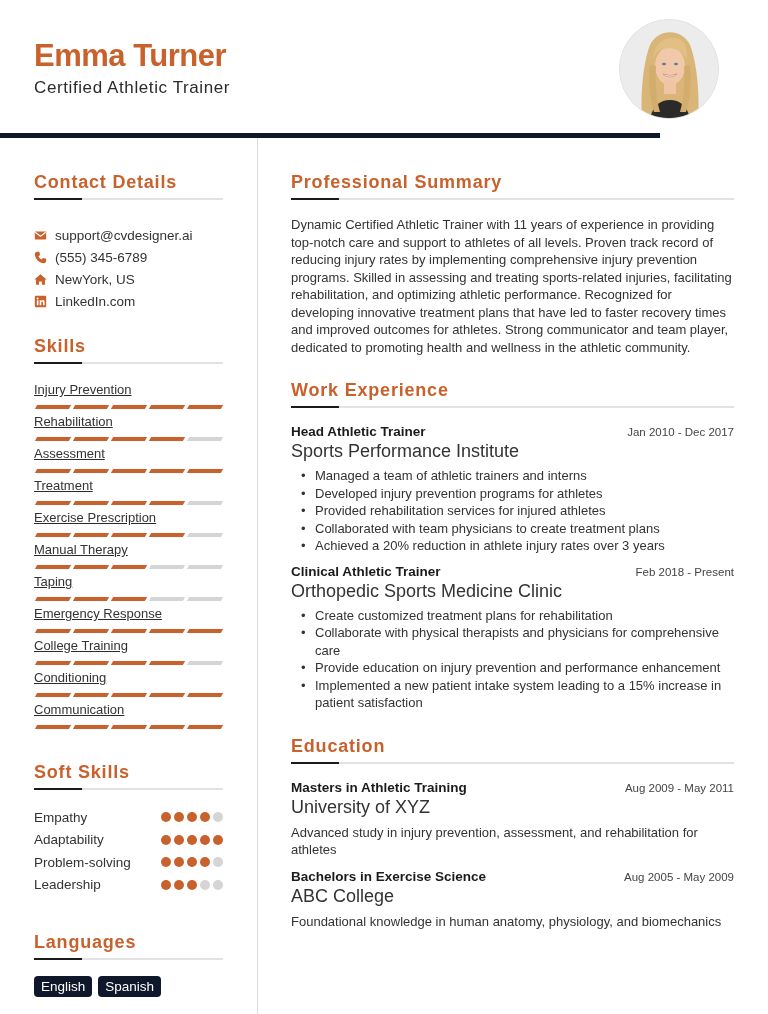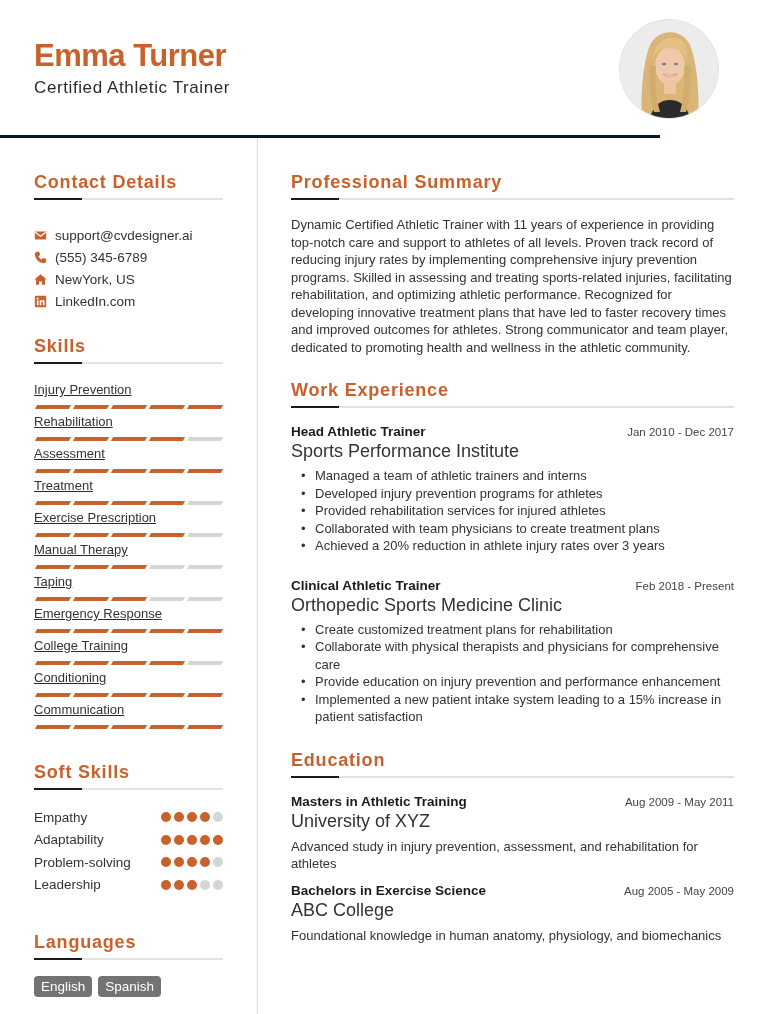--- a/index.html
+++ b/index.html
@@ -1,19 +1,19 @@
 <!DOCTYPE html>
 <html><head>
 <meta charset="utf-8">
 <style>
   * { box-sizing: border-box; margin: 0; padding: 0; }
   html, body { width: 768px; height: 1014px; background: #ffffff; overflow: hidden; }
   body { font-family: "Liberation Sans", "DejaVu Sans", sans-serif; color: #2b2b2b; position: relative; }
 
-  .header { position: absolute; left: 0; top: 0; width: 660px; height: 138px; border-bottom: 3px solid #0f172a; }
+  .header { position: absolute; left: 0; top: 0; width: 660px; height: 138px; border-bottom: 5px solid #0f172a; }
   .name { position: absolute; left: 34px; top: 38px; font-size: 31px; font-weight: 700; color: #c8612c; letter-spacing: -0.5px; }
   .title { position: absolute; left: 34px; top: 78px; font-size: 17px; color: #2b2b2b; letter-spacing: 0.6px; }
   .photo { position: absolute; left: 619px; top: 19px; width: 100px; height: 100px; border-radius: 50%; overflow: hidden; background: #e9e9e9; border: 1px solid #e0e0e0; }
 
   .vdivider { position: absolute; left: 257px; top: 138px; width: 1px; height: 876px; background: #dcdcdc; }
 
   .section-h { font-size: 18px; font-weight: 700; color: #c8612c; letter-spacing: 0.8px; }
   .rule { position: relative; height: 2px; background: #e2e2e2; margin-top: 5px; }
   .rule::before { content: ""; position: absolute; left: 0; top: 0; width: 48px; height: 2px; background: #1b1b1b; }
 
@@ -32,21 +32,21 @@
   .bar { width: 34px; height: 4px; background: #c8612c; transform: skewX(-30deg); }
   .bar.off { background: #d5d5d5; }
 
   .soft { margin-top: 16px; }
   .soft-row { display: flex; justify-content: space-between; align-items: center; height: 22.5px; font-size: 13.5px; color: #333; }
   .dots { display: flex; gap: 3px; }
   .dot { width: 10px; height: 10px; border-radius: 50%; background: #c8612c; }
   .dot.off { background: #d5d5d5; }
 
   .langs { display: flex; gap: 6px; margin-top: 16px; }
-  .lang { background: #737373; color: #fff; font-size: 13.5px; padding: 3px 7px; border-radius: 4px; text-align: center; }
+  .lang { background: #0f172a; color: #fff; font-size: 13.5px; padding: 3px 7px; border-radius: 4px; text-align: center; }
 
   .para { font-size: 13px; line-height: 17.5px; color: #333; margin-top: 16px; }
 
   .job { margin-top: 16px; }
   .job-head { display: flex; justify-content: space-between; align-items: baseline; }
   .job-title { font-size: 13.5px; font-weight: 700; color: #1b1b1b; }
   .job-date { font-size: 11.5px; color: #444; }
   .job-org { font-size: 18px; color: #333; margin-top: 2px; }
   .bullets { margin-top: 5px; padding-left: 24px; list-style: none; }
   .bullets li { position: relative; font-size: 13px; line-height: 17.5px; color: #333; }
@@ -320,21 +320,21 @@
       <div class="job-org">Sports Performance Institute</div>
       <ul class="bullets">
         <li>Managed a team of athletic trainers and interns</li>
         <li>Developed injury prevention programs for athletes</li>
         <li>Provided rehabilitation services for injured athletes</li>
         <li>Collaborated with team physicians to create treatment plans</li>
         <li>Achieved a 20% reduction in athlete injury rates over 3 years</li>
       </ul>
     </div>
 
-    <div class="job" style="margin-top:23px">
+    <div class="job" style="margin-top:9px">
       <div class="job-head">
         <span class="job-title">Clinical Athletic Trainer</span>
         <span class="job-date">Feb 2018 - Present</span>
       </div>
       <div class="job-org">Orthopedic Sports Medicine Clinic</div>
       <ul class="bullets">
         <li>Create customized treatment plans for rehabilitation</li>
         <li>Collaborate with physical therapists and physicians for comprehensive care</li>
         <li>Provide education on injury prevention and performance enhancement</li>
         <li>Implemented a new patient intake system leading to a 15% increase in patient satisfaction</li>

